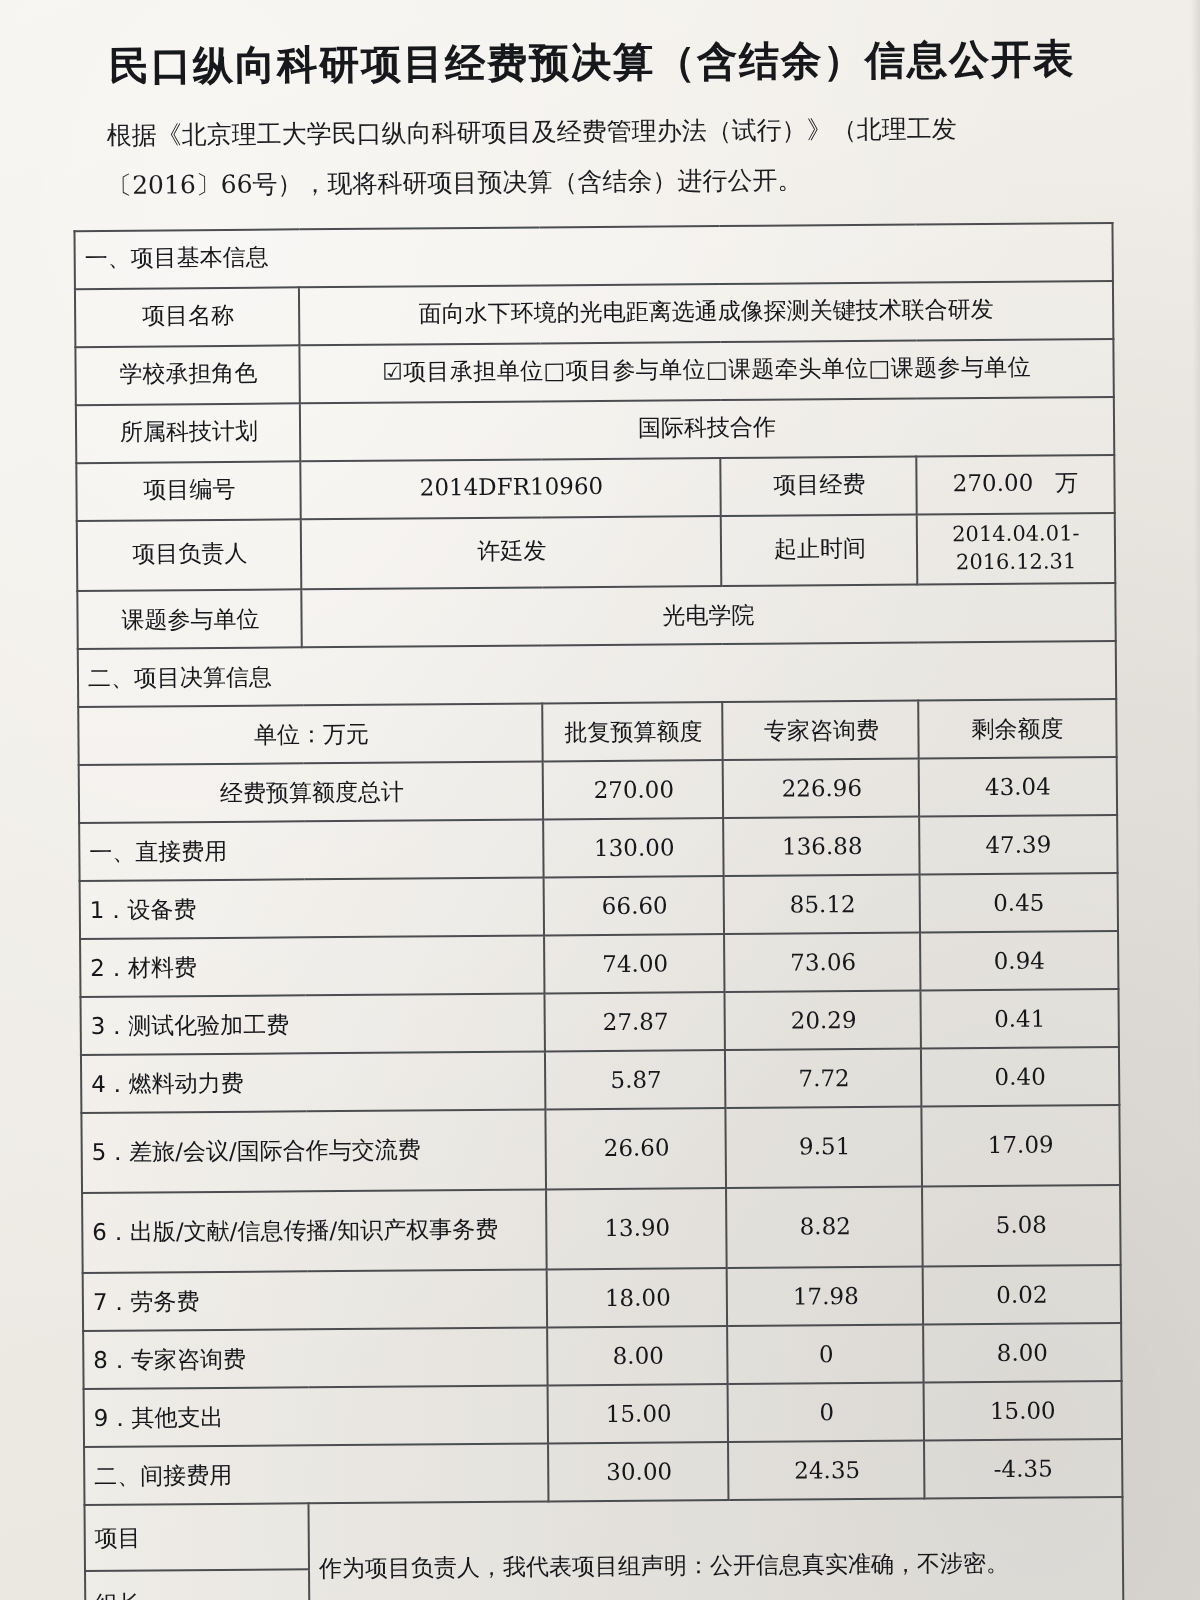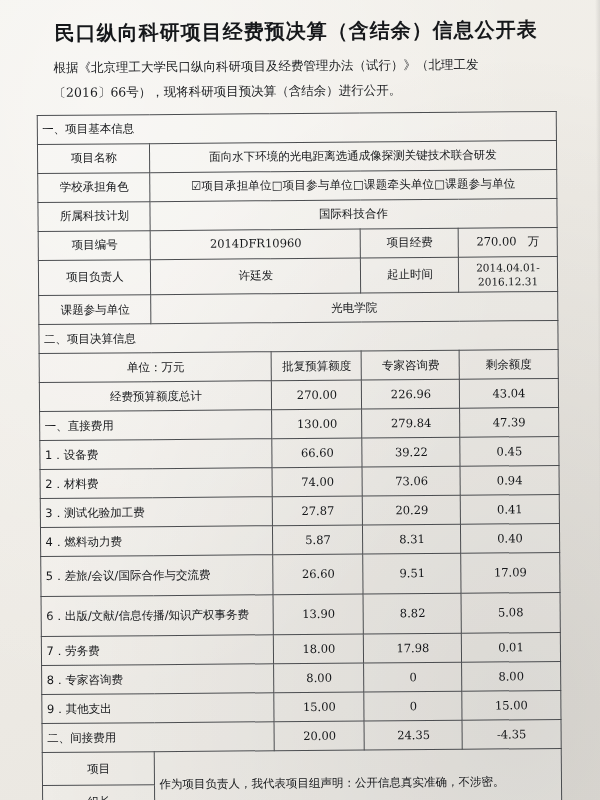--- a/index.html
+++ b/index.html
@@ -60,21 +60,21 @@
     line-height:1.35;
     height:22px;
     vertical-align:middle;
   }
   .sec{ font-size:12px; padding-left:8px; }
   .lbl{ text-align:center; }
   .ctr{ text-align:center; }
   .left{ text-align:left; padding-left:8px; }
   .sub-head td{ text-align:center; font-size:11.5px; height:26px;}
   .taller{ height:40px; }
-  .stmt-label{ text-align:center; font-size:12px;margin-left:24px; }
+  .stmt-label{ text-align:left; font-size:12px;margin-left:24px; }
   .stmt-body{ font-size:12px; padding:6px 8px; }
   .value{ font-family:"DejaVu Serif","Liberation Serif",serif; font-size:12px;}
   .checkline{ font-size:11px; letter-spacing:.2px;}
   .shadow-edge{
     position:absolute;right:0;top:0;width:10px;height:100%;
     background:linear-gradient(to left, rgba(0,0,0,.18), rgba(0,0,0,0));
   }
 </style>
 </head>
 <body>
@@ -157,49 +157,49 @@
       <tr>
         <td colspan="2" class="ctr">经费预算额度总计</td>
         <td class="ctr value">270.00</td>
         <td class="ctr value">226.96</td>
         <td class="ctr value">43.04</td>
       </tr>
 
       <tr>
         <td colspan="2" class="left">一、直接费用</td>
         <td class="ctr value">130.00</td>
-        <td class="ctr value">279.84</td>
+        <td class="ctr value">136.88</td>
         <td class="ctr value">47.39</td>
       </tr>
 
       <tr>
         <td colspan="2" class="left">1．设备费</td>
         <td class="ctr value">66.60</td>
-        <td class="ctr value">39.22</td>
+        <td class="ctr value">85.12</td>
         <td class="ctr value">0.45</td>
       </tr>
 
       <tr>
         <td colspan="2" class="left">2．材料费</td>
         <td class="ctr value">74.00</td>
         <td class="ctr value">73.06</td>
         <td class="ctr value">0.94</td>
       </tr>
 
       <tr>
         <td colspan="2" class="left">3．测试化验加工费</td>
         <td class="ctr value">27.87</td>
         <td class="ctr value">20.29</td>
         <td class="ctr value">0.41</td>
       </tr>
 
       <tr>
         <td colspan="2" class="left">4．燃料动力费</td>
         <td class="ctr value">5.87</td>
-        <td class="ctr value">8.31</td>
+        <td class="ctr value">7.72</td>
         <td class="ctr value">0.40</td>
       </tr>
 
       <tr class="taller">
         <td colspan="2" class="left">5．差旅/会议/国际合作与交流费</td>
         <td class="ctr value">26.60</td>
         <td class="ctr value">9.51</td>
         <td class="ctr value">17.09</td>
       </tr>
 
@@ -207,40 +207,40 @@
         <td colspan="2" class="left">6．出版/文献/信息传播/知识产权事务费</td>
         <td class="ctr value">13.90</td>
         <td class="ctr value">8.82</td>
         <td class="ctr value">5.08</td>
       </tr>
 
       <tr>
         <td colspan="2" class="left">7．劳务费</td>
         <td class="ctr value">18.00</td>
         <td class="ctr value">17.98</td>
-        <td class="ctr value">0.01</td>
+        <td class="ctr value">0.02</td>
       </tr>
 
       <tr>
         <td colspan="2" class="left">8．专家咨询费</td>
         <td class="ctr value">8.00</td>
         <td class="ctr value">0</td>
         <td class="ctr value">8.00</td>
       </tr>
 
       <tr>
         <td colspan="2" class="left">9．其他支出</td>
         <td class="ctr value">15.00</td>
         <td class="ctr value">0</td>
         <td class="ctr value">15.00</td>
       </tr>
 
       <tr>
         <td colspan="2" class="left">二、间接费用</td>
-        <td class="ctr value">20.00</td>
+        <td class="ctr value">30.00</td>
         <td class="ctr value">24.35</td>
         <td class="ctr value">-4.35</td>
       </tr>
 
       <tr>
         <td class="stmt-label" style="height:26px">项目</td>
         <td class="stmt-body" colspan="4" rowspan="2">作为项目负责人，我代表项目组声明：公开信息真实准确，不涉密。</td>
       </tr>
       <tr>
         <td class="stmt-label" style="height:26px">组长</td>

